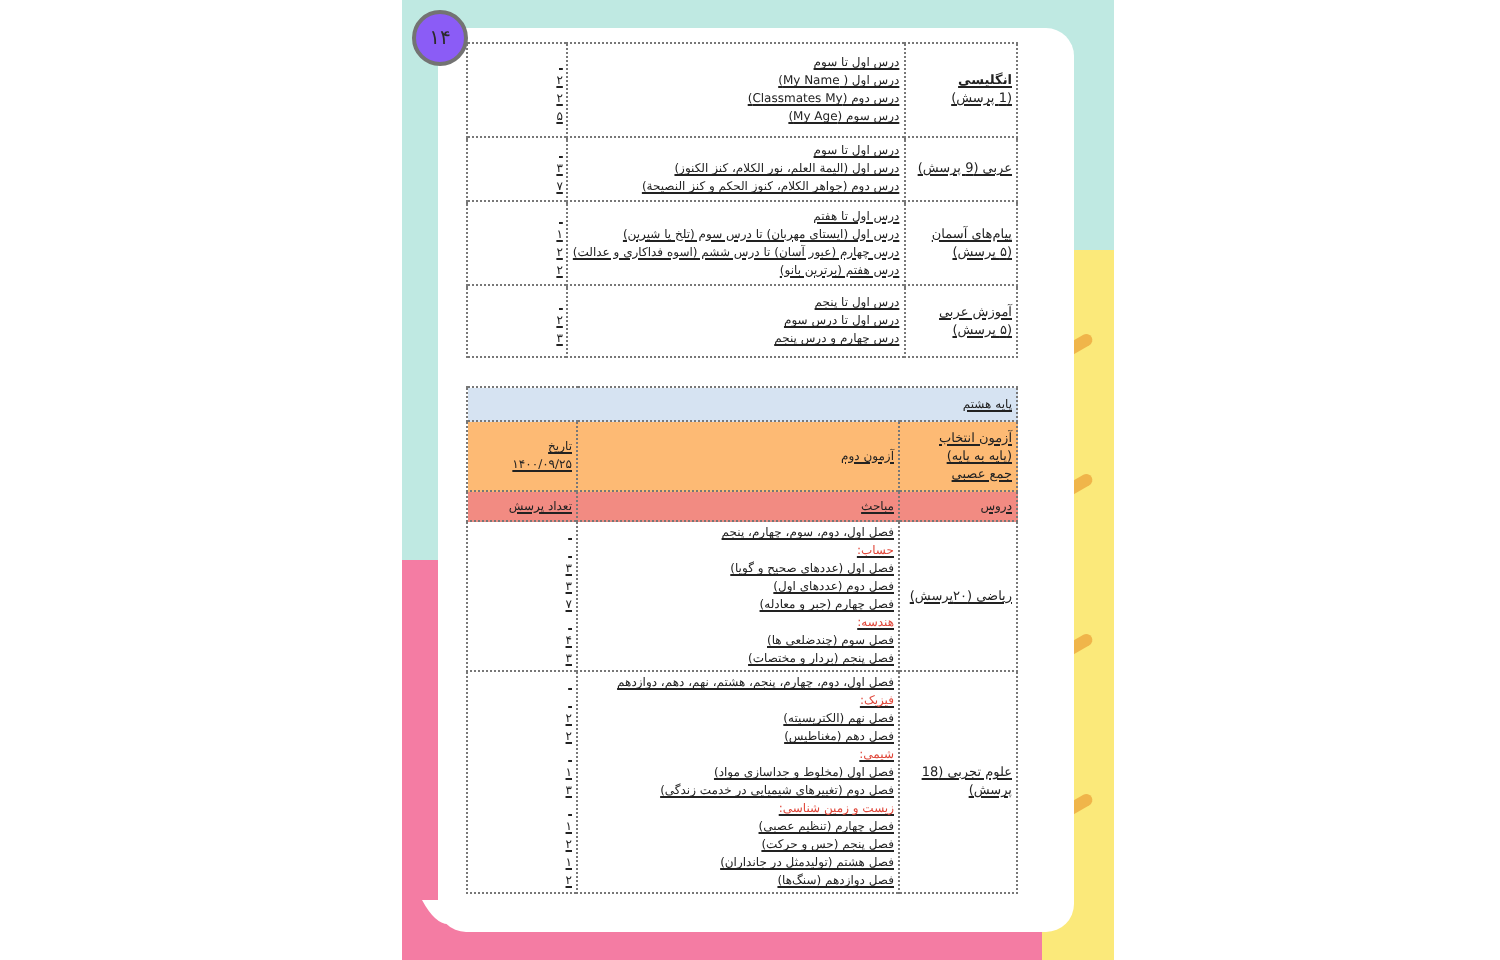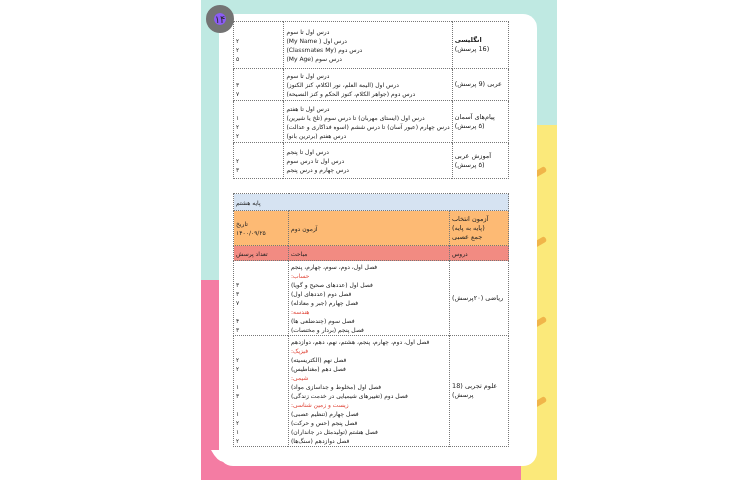--- a/index.html
+++ b/index.html
@@ -8,23 +8,23 @@
     .bg-teal { position:absolute; left:0; top:0; width:356px; height:360px; background:#bfe9e2; }
     .bg-yellow { position:absolute; right:0; top:125px; width:40px; height:355px; background:#fbe97a; }
     .bg-pink { position:absolute; left:0; bottom:0; width:320px; height:200px; background:#f47ca3; }
     .bg-pink-left { position:absolute; left:0; top:285px; width:30px; height:195px; background:#f47ca3; }
     .paper { position:absolute; left:18px; top:14px; width:318px; height:452px; background:#ffffff; border-radius:14px; }
     .wave-top { position:absolute; left:10px; top:2px; width:336px; height:24px; }
     .wave-bottom { position:absolute; left:10px; bottom:6px; width:320px; height:24px; }
     .wave-left { position:absolute; left:8px; top:20px; width:24px; height:440px; }
     .wave-right { position:absolute; right:8px; top:20px; width:24px; height:440px; }
     .stripe { position:absolute; right:10px; width:18px; height:6px; background:#f0b54a; border-radius:3px; transform:rotate(-30deg); }
-    .badge { position:absolute; left:5px; top:5px; width:28px; height:28px; border-radius:50%; background:#8b5cf6; border:8px solid #737373; box-sizing:border-box; display:flex; align-items:center; justify-content:center; font-size:10px; color:#2b2b2b; z-index:5; }
+    .badge { position:absolute; left:5px; top:5px; width:28px; height:28px; border-radius:50%; background:#8b5cf6; border:2px solid #737373; box-sizing:border-box; display:flex; align-items:center; justify-content:center; font-size:10px; color:#2b2b2b; z-index:5; }
     table { border-collapse:collapse; position:absolute; direction:rtl; font-size:6px; color:#222; z-index:4; background:#fff; }
-    td { border:1px dotted #777; text-align:left; vertical-align:middle; padding:1px 2px; line-height:9px; }
+    td { border:1px dotted #777; text-align:right; vertical-align:middle; padding:1px 2px; line-height:9px;text-decoration:underline; }
     .t1 { left:32px; top:21px; width:276px; }
     .t2 { left:32px; top:193px; width:276px; }
     .subj { width:54px; font-size:6.5px; }
     .cnt { width:50px; }
     .lines div { white-space:nowrap; }
     .red { color:#e0473a; }
     .hdr-blue td { background:#d6e3f2; height:14px; }
     .hdr-lav td { background:#fdba74; height:32px; }
     .hdr-salmon td { background:#f28b82; height:12px; }
   </style>
@@ -54,21 +54,21 @@
       <path d="M0 0 Q24 20 0 40 T0 80 T0 120 T0 160 T0 200 T0 240 T0 280 T0 320 T0 360 T0 400 T0 440 Z" fill="#fff"></path>
     </svg>
 
   <div class="badge">۱۴</div>
 
   <table class="t1">
     <tbody>
         <tr style="height:47px">
       <td class="subj">
             <div style="font-weight:bold">انگلیسی</div>
-            <div>(16 پرسش)</div>
+            <div>(1 پرسش)</div>
           </td>
       <td class="lines">
             <div>درس اول تا سوم</div>
             <div>درس اول ( My Name)</div>
             <div>درس دوم (Classmates My)</div>
             <div>درس سوم (My Age)</div>
           </td>
       <td class="cnt lines">
             <div>&nbsp;</div>
             <div>۲</div>

